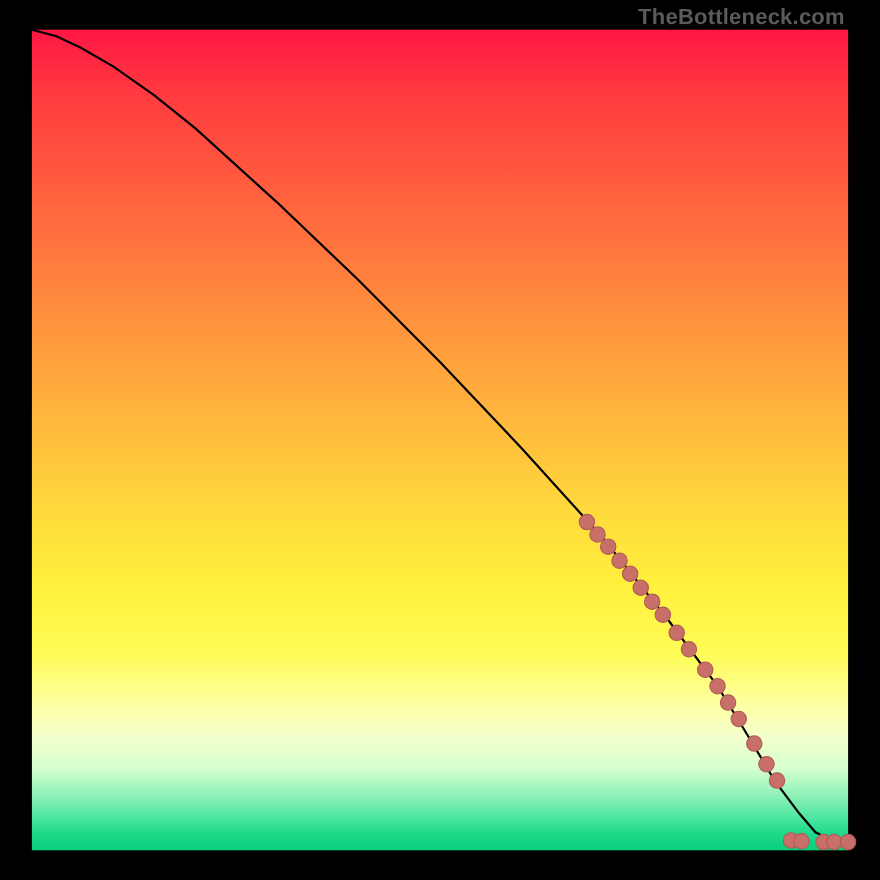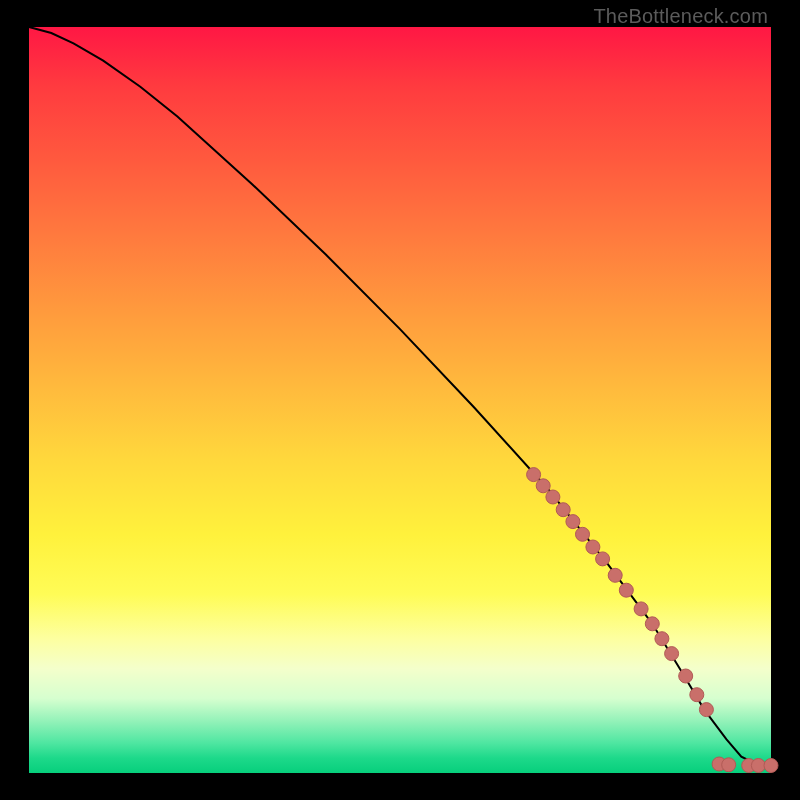--- a/index.html
+++ b/index.html
@@ -41,21 +41,21 @@
       #1dd98a 98%,
       #07cf7c 100%
     );
   }
   .watermark {
     position: absolute;
     top: 5px;
     right: 32px;
     color: #5b5b5b;
     font-size: 20px;
-    font-weight: 400;
+    font-weight: 700;
     letter-spacing: 0.2px;
   }
   svg.overlay {
     position: absolute;
     left: 29px;
     top: 27px;
     width: 742px;
     height: 746px;
     overflow: visible;
   }

